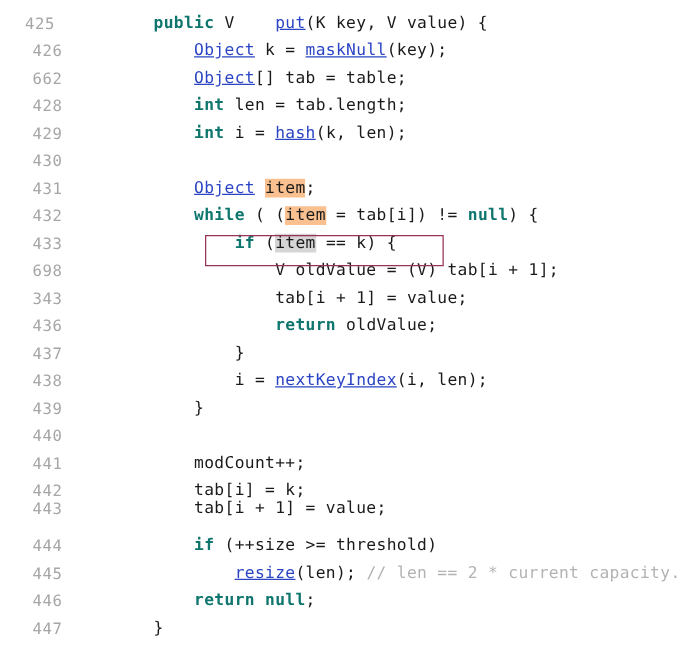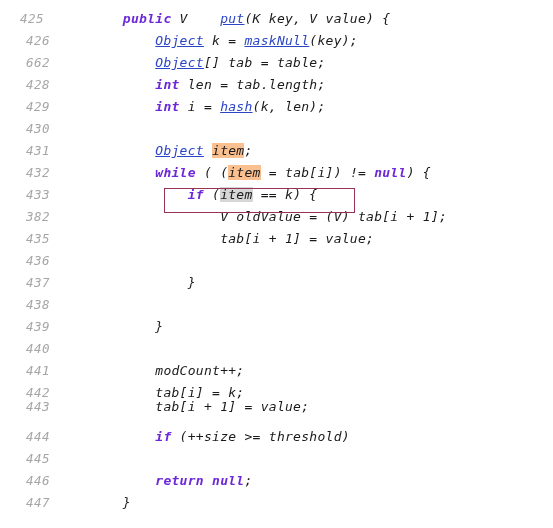--- a/index.html
+++ b/index.html
@@ -12,21 +12,20 @@
     height: 528px;
     overflow: hidden;
     font-family: "DejaVu Sans Mono", "Liberation Mono", monospace;
   }
 
   #code-viewer {
     position: relative;
     width: 553px;
     height: 528px;
     background: #ffffff;
-    font-style: italic;
   }
 
   .code-line {
     position: absolute;
     left: 0;
     width: 553px;
     height: 22px;
     white-space: pre;
     font-size: 13px;
     line-height: 22px;
@@ -54,21 +53,21 @@
     top: 0;
     white-space: pre;
     color: #1a1a1a;
     font-size: 13px;
     letter-spacing: 0.28px;
     font-family: "DejaVu Sans Mono", "Liberation Mono", monospace;
   }
 
   
   .kw {
-    color: #6d28d9;
+    color: #0f766e;
     font-weight: bold;
   }
   .lnk {
     color: #2b45c4;
     text-decoration: underline;
   }
   .cmt {
     color: #b3b3b3;
   }
   .plain {
@@ -101,29 +100,29 @@
   <div id="code-lines">
       <div class="code-line" style="top: 8px;"><span class="gutter first-line">425</span><span class="code-text"><span class="plain">        </span><span class="kw">public</span><span class="plain"> V    </span><span class="lnk">put</span><span class="plain">(K key, V value) {</span></span></div>
       <div class="code-line" style="top: 30px;"><span class="gutter">426</span><span class="code-text"><span class="plain">            </span><span class="lnk">Object</span><span class="plain"> k = </span><span class="lnk">maskNull</span><span class="plain">(key);</span></span></div>
       <div class="code-line" style="top: 52px;"><span class="gutter">662</span><span class="code-text"><span class="plain">            </span><span class="lnk">Object</span><span class="plain">[] tab = table;</span></span></div>
       <div class="code-line" style="top: 74px; padding-left: 48px;"><span class="gutter">428</span><span class="code-text"><span class="plain">            </span><span class="kw">int</span><span class="plain"> len = tab.length;</span></span></div>
       <div class="code-line" style="top: 96px;"><span class="gutter">429</span><span class="code-text"><span class="plain">            </span><span class="kw">int</span><span class="plain"> i = </span><span class="lnk">hash</span><span class="plain">(k, len);</span></span></div>
       <div class="code-line" style="top: 118px;"><span class="gutter">430</span><span class="code-text"></span></div>
       <div class="code-line" style="top: 140px;"><span class="gutter">431</span><span class="code-text"><span class="plain">            </span><span class="lnk">Object</span><span class="plain"> </span><span class="hl-orange">item</span><span class="plain">;</span></span></div>
       <div class="code-line" style="top: 162px;"><span class="gutter">432</span><span class="code-text"><span class="plain">            </span><span class="kw">while</span><span class="plain"> ( (</span><span class="hl-orange">item</span><span class="plain"> = tab[i]) != </span><span class="kw">null</span><span class="plain">) {</span></span></div>
       <div class="code-line" style="top: 184px;"><span class="gutter">433</span><span class="code-text"><span class="plain">                </span><span class="kw">if</span><span class="plain"> (</span><span class="hl-gray">item</span><span class="plain"> == k) {</span></span></div>
-      <div class="code-line" style="top: 206px;"><span class="gutter">382</span><span class="code-text"><span class="plain">                    V oldValue = (V) tab[i + 1];</span></span></div>
-      <div class="code-line" style="top: 228px;"><span class="gutter">435</span><span class="code-text"><span class="plain">                    tab[i + 1] = value;</span></span></div>
-      <div class="code-line" style="top: 250px;"><span class="gutter">436</span></div>
+      <div class="code-line" style="top: 206px;"><span class="gutter">698</span><span class="code-text"><span class="plain">                    V oldValue = (V) tab[i + 1];</span></span></div>
+      <div class="code-line" style="top: 228px;"><span class="gutter">343</span><span class="code-text"><span class="plain">                    tab[i + 1] = value;</span></span></div>
+      <div class="code-line" style="top: 250px;"><span class="gutter">436</span><span class="code-text"><span class="plain">                    </span><span class="kw">return</span><span class="plain"> oldValue;</span></span></div>
       <div class="code-line" style="top: 272px;"><span class="gutter">437</span><span class="code-text"><span class="plain">                }</span></span></div>
-      <div class="code-line" style="top: 294px;"><span class="gutter">438</span></div>
+      <div class="code-line" style="top: 294px;"><span class="gutter">438</span><span class="code-text"><span class="plain">                i = </span><span class="lnk">nextKeyIndex</span><span class="plain">(i, len);</span></span></div>
       <div class="code-line" style="top: 316px;"><span class="gutter">439</span><span class="code-text"><span class="plain">            }</span></span></div>
       <div class="code-line" style="top: 338px;"><span class="gutter">440</span><span class="code-text"></span></div>
       <div class="code-line" style="top: 360px;"><span class="gutter">441</span><span class="code-text"><span class="plain">            modCount++;</span></span></div>
       <div class="code-line" style="top: 382px;"><span class="gutter">442</span><span class="code-text"><span class="plain">            tab[i] = k;</span></span></div>
       <div class="code-line" style="top: 396px;"><span class="gutter">443</span><span class="code-text"><span class="plain">            tab[i + 1] = value;</span></span></div>
       <div class="code-line" style="top: 426px;"><span class="gutter">444</span><span class="code-text"><span class="plain">            </span><span class="kw">if</span><span class="plain"> (++size &gt;= threshold)</span></span></div>
-      <div class="code-line" style="top: 448px;"><span class="gutter">445</span></div>
+      <div class="code-line" style="top: 448px;"><span class="gutter">445</span><span class="code-text"><span class="plain">                </span><span class="lnk">resize</span><span class="plain">(len); </span><span class="cmt">// len == 2 * current capacity.</span></span></div>
       <div class="code-line" style="top: 470px; padding-left: 12px;"><span class="gutter">446</span><span class="code-text"><span class="plain">            </span><span class="kw">return null</span><span class="plain">;</span></span></div>
       <div class="code-line" style="top: 492px;"><span class="gutter">447</span><span class="code-text"><span class="plain">        }</span></span></div>
     </div>
   <div id="focus-box" style="border-color: rgb(153, 51, 85);"></div>
 </div>
 
 </body></html>

